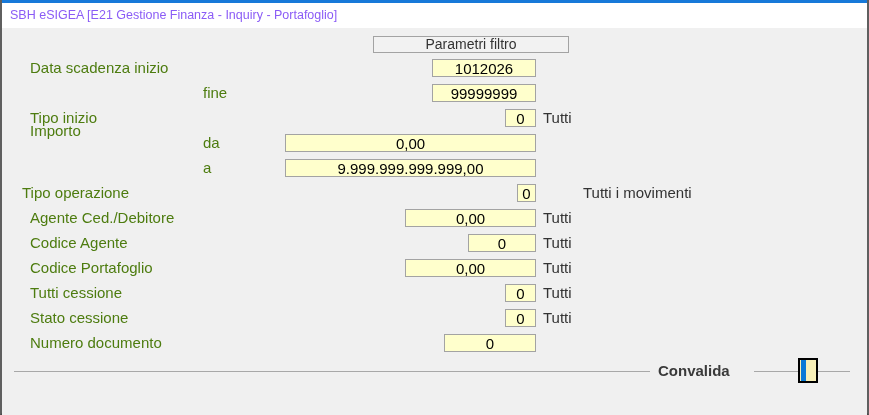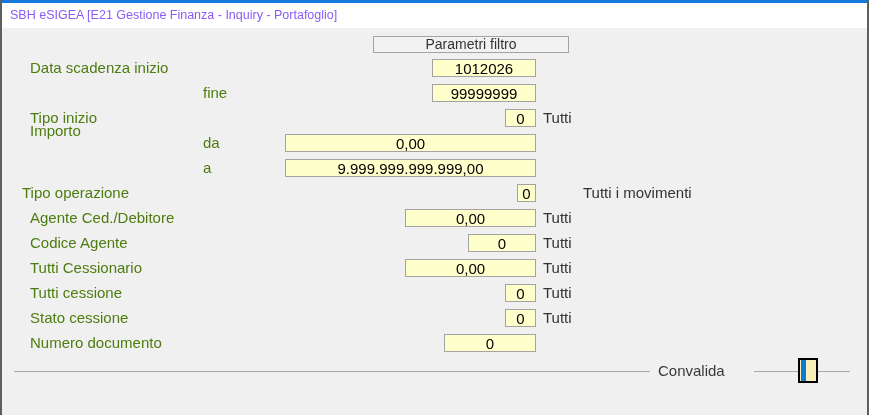--- a/index.html
+++ b/index.html
@@ -50,21 +50,21 @@
     font-size:15px;color:#000;outline:none;
   }
   .suffix{
     position:absolute;left:541px;font-size:15px;line-height:18px;color:#333;
     white-space:nowrap;
   }
   .divider{
     position:absolute;height:1px;background:#a8a8a8;
   }
   .footer-label{
-    position:absolute;font-size:15px;line-height:18px;color:#3a3a3a;
+    position:absolute;font-size:15px;line-height:18px;color:#3a3a3a;font-weight:bold;
   }
   .conv-btn{
     position:absolute;left:796px;top:330px;width:20px;height:25px;
     box-sizing:border-box;border:2px solid #000;background:#f8f0b8;
     cursor:pointer;
   }
   .conv-btn .blue-bar{
     position:absolute;left:1px;top:0;width:5px;height:100%;
     background:#0a7ad6;
   }
@@ -97,21 +97,21 @@
         <input type="text" class="field" value="9.999.999.999.999,00" style="left: 283px; top: 131px; width: 251px;">
         <span class="lbl" style="left: 12px; top: 156px; margin-left: 8px;">Tipo operazione</span>
         <input type="text" class="field" value="0" style="left: 515px; top: 156px; width: 19px;">
         <span class="suffix" style="top: 156px; margin-left: 40px;">Tutti i movimenti</span>
         <span class="lbl" style="left: 28px; top: 181px;">Agente Ced./Debitore</span>
         <input type="text" class="field" value="0,00" style="left: 403px; top: 181px; width: 131px;">
         <span class="suffix" style="top: 181px;">Tutti</span>
         <span class="lbl" style="left: 28px; top: 206px;">Codice Agente</span>
         <input type="text" class="field" value="0" style="left: 466px; top: 206px; width: 68px;">
         <span class="suffix" style="top: 206px;">Tutti</span>
-        <span class="lbl" style="left: 28px; top: 231px;">Tutti Cessionario</span>
+        <span class="lbl" style="left: 28px; top: 231px;">Codice Portafoglio</span>
         <input type="text" class="field" value="0,00" style="left: 403px; top: 231px; width: 131px;">
         <span class="suffix" style="top: 231px;">Tutti</span>
         <span class="lbl" style="left: 28px; top: 256px;">Tutti cessione</span>
         <input type="text" class="field" value="0" style="left: 503px; top: 256px; width: 31px;">
         <span class="suffix" style="top: 256px;">Tutti</span>
         <span class="lbl" style="left: 28px; top: 281px;">Stato cessione</span>
         <input type="text" class="field" value="0" style="left: 503px; top: 281px; width: 31px;">
         <span class="suffix" style="top: 281px;">Tutti</span>
         <span class="lbl" style="left: 28px; top: 306px;">Numero documento</span>
         <input type="text" class="field" value="0" style="left: 442px; top: 306px; width: 92px;">

